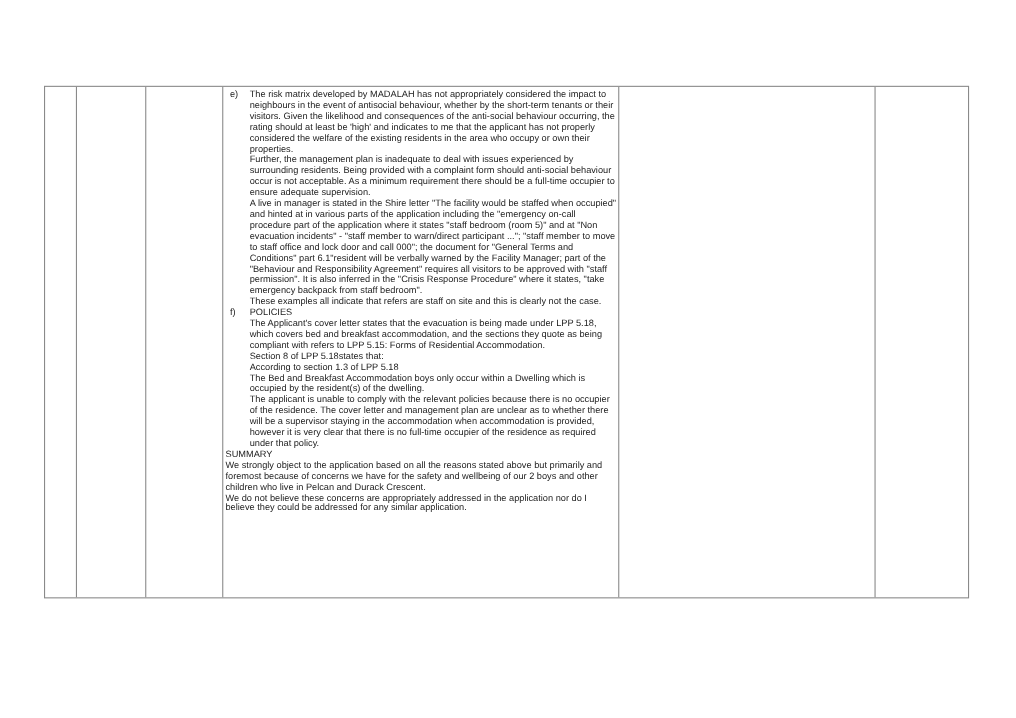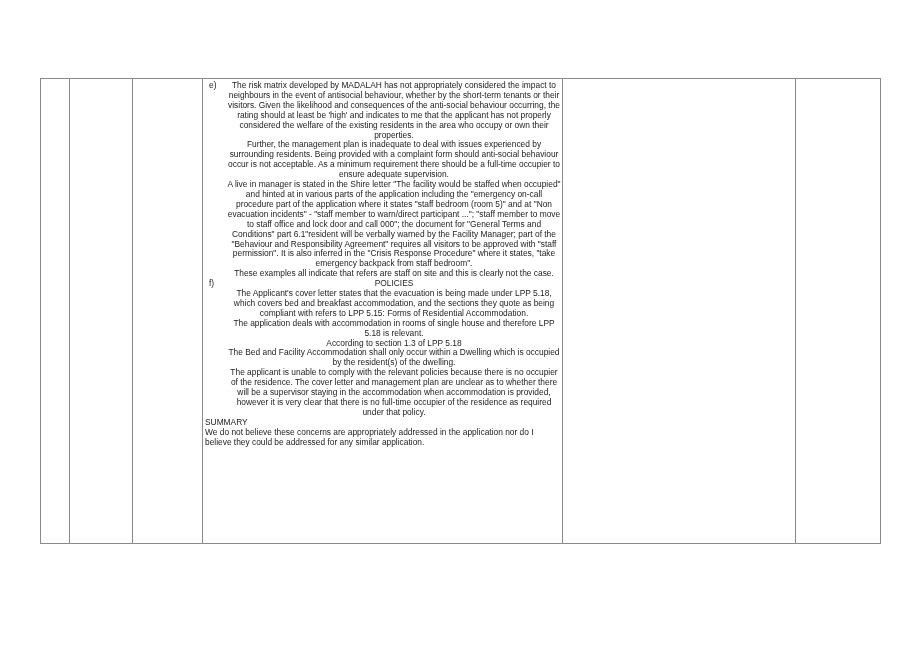--- a/index.html
+++ b/index.html
@@ -2,21 +2,21 @@
 <html><head>
 <meta charset="utf-8">
 <style>
   html, body { margin:0; padding:0; background:#ffffff; }
   body { width:924px; height:653px; position:relative; overflow:hidden; font-family:"Liberation Sans", sans-serif; color:#222; }
   .tbl { position:absolute; left:40px; top:78px; width:841px; height:466px; border:1px solid #8a8a8a; box-sizing:border-box; }
   .col { position:absolute; top:0; bottom:0; border-left:1px solid #8a8a8a; }
   .content { position:absolute; left:164px; top:2px; width:356px; font-size:8.4px; line-height:9.9px; }
   .item { display:flex; }
   .lbl { width:22px; flex:none; padding-left:4px; box-sizing:border-box; }
-  .body { flex:1;text-align:center; }
+  .body { flex:1; }
   .body p, .content > p { margin:0; }
 </style>
 </head>
 <body>
 
 <div class="tbl">
   <div class="col" style="left:28px"></div>
   <div class="col" style="left:91px"></div>
   <div class="col" style="left:161px"></div>
   <div class="col" style="left:521px"></div>
@@ -30,22 +30,23 @@
         <p>Further, the management plan is inadequate to deal with issues experienced by surrounding residents. Being provided with a complaint form should anti-social behaviour occur is not acceptable. As a minimum requirement there should be a full-time occupier to ensure adequate supervision.</p>
         <p>A live in manager is stated in the Shire letter "The facility would be staffed when occupied" and hinted at in various parts of the application including the "emergency on-call procedure part of the application where it states "staff bedroom (room 5)" and at "Non evacuation incidents" - "staff member to warn/direct participant ..."; "staff member to move to staff office and lock door and call 000"; the document for "General Terms and Conditions" part 6.1"resident will be verbally warned by the Facility Manager; part of the "Behaviour and Responsibility Agreement" requires all visitors to be approved with "staff permission". It is also inferred in the "Crisis Response Procedure" where it states, "take emergency backpack from staff bedroom".</p>
         <p>These examples all indicate that refers are staff on site and this is clearly not the case.</p>
       </div>
     </div>
     <div class="item">
       <div class="lbl">f)</div>
       <div class="body">
         <p>POLICIES</p>
         <p>The Applicant's cover letter states that the evacuation is being made under LPP 5.18, which covers bed and breakfast accommodation, and the sections they quote as being compliant with refers to LPP 5.15: Forms of Residential Accommodation.</p>
-        <p>The application deals with accommodation in rooms of single house and therefore LPP 5.18 is relevant.</p>
+        <p>Section 8 of LPP 5.18states that:</p>
         <p>According to section 1.3 of LPP 5.18</p>
-        <p>The Bed and Facility Accommodation shall only occur within a Dwelling which is occupied by the resident(s) of the dwelling.</p>
+        <p>The Bed and Breakfast Accommodation boys only occur within a Dwelling which is occupied by the resident(s) of the dwelling.</p>
         <p>The applicant is unable to comply with the relevant policies because there is no occupier of the residence. The cover letter and management plan are unclear as to whether there will be a supervisor staying in the accommodation when accommodation is provided, however it is very clear that there is no full-time occupier of the residence as required under that policy.</p>
       </div>
     </div>
     <p>SUMMARY</p>
+    <p>We strongly object to the application based on all the reasons stated above but primarily and foremost because of concerns we have for the safety and wellbeing of our 2 boys and other children who live in Pelcan and Durack Crescent.</p>
     <p>We do not believe these concerns are appropriately addressed in the application nor do I believe they could be addressed for any similar application.</p>
   </div>
 </div>
 
 </body></html>

